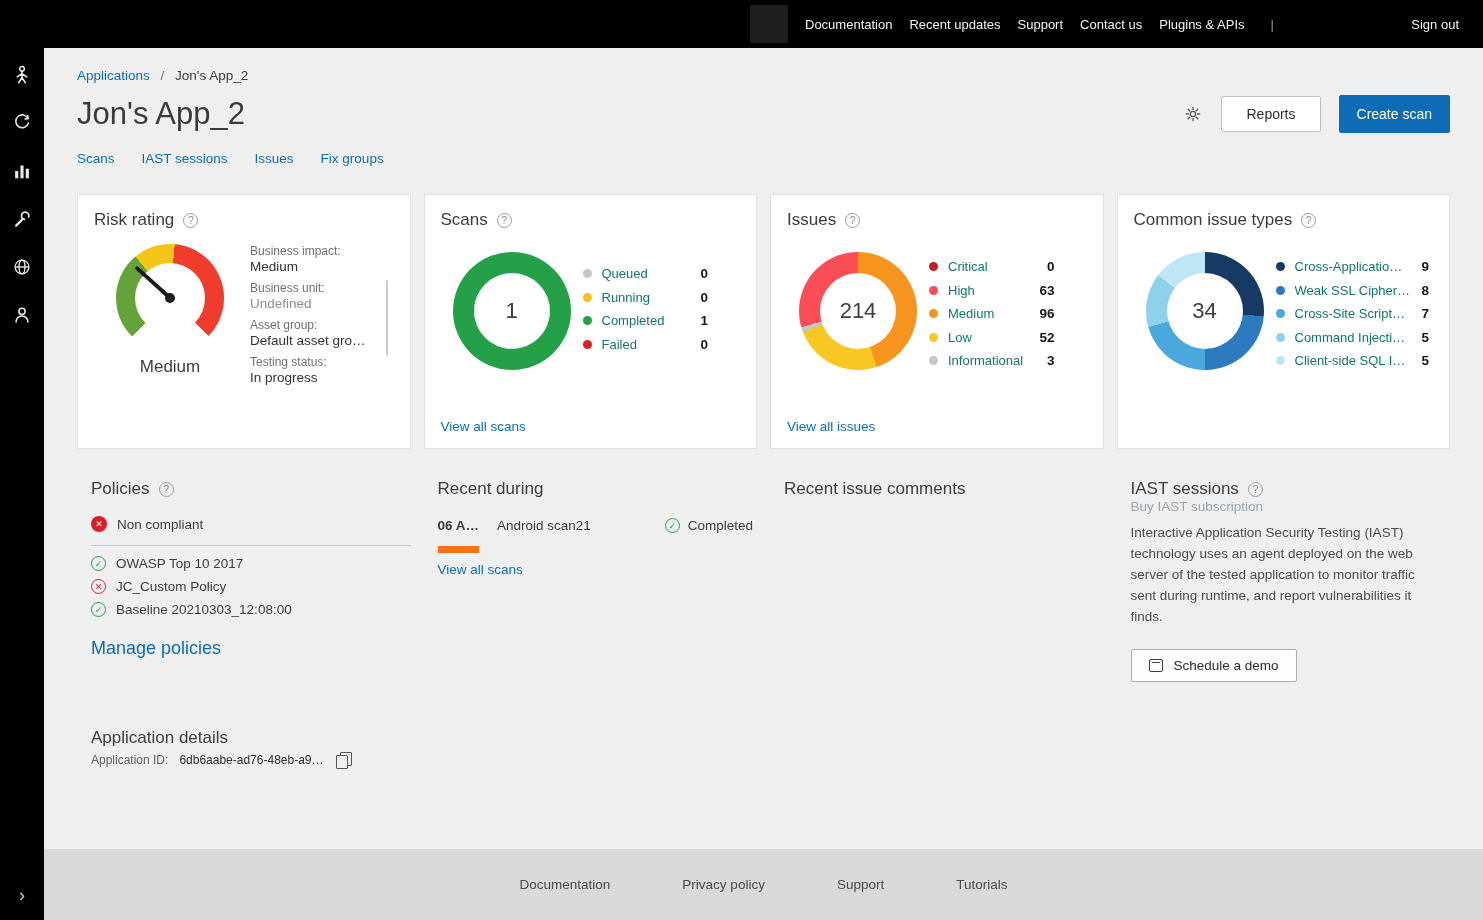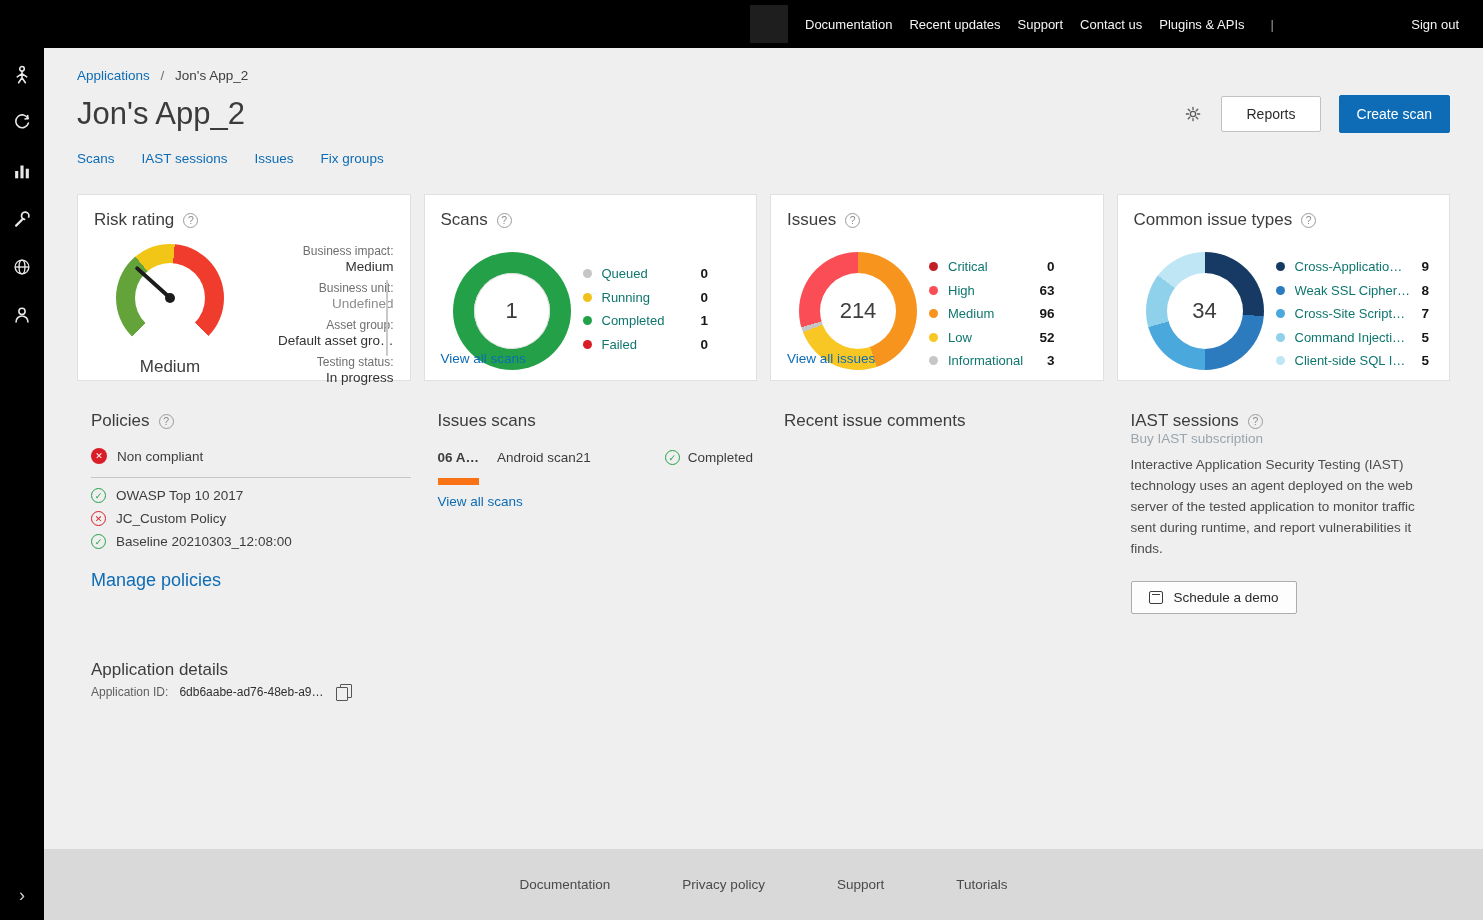--- a/index.html
+++ b/index.html
@@ -40,37 +40,37 @@
   .actions { display:flex; align-items:center; gap:18px;justify-content:flex-end; }
   .gear { width:20px; height:20px; display:inline-flex; cursor:pointer; }
   .btn-secondary { padding:9px 24px; font-size:14px; background:#fff; border:1px solid #c2c2c2; border-radius:2px; color:#2b2b2b; }
   .btn-primary { padding:10px 17px; font-size:14px; background:var(--accent,#0d6cb5); border:1px solid var(--accent,#0d6cb5); border-radius:2px; color:#fff; }
 
   .tabs { margin-top:18px; display:flex; gap:27px; font-size:13.5px; }
   .tabs a { color:var(--accent,#0d6cb5); }
 
   .grid { display:grid; grid-template-columns:repeat(4,1fr); gap:13px; }
   .cards { margin-top:28px; }
-  .card { background:#fff; border:1px solid #e0e0e0; height:187px; padding:15px 16px; position:relative; }
+  .card { background:#fff; border:1px solid #e0e0e0; height:255px; padding:15px 16px; position:relative; }
   .card-title-row { display:flex; align-items:center; font-size:17px; color:#3d3d3d; }
   .help { width:15px; height:15px; border:1px solid #9b9b9b; border-radius:50%; color:#8d8d8d;
           font-size:10.5px; display:inline-flex; align-items:center; justify-content:center; margin-left:9px; cursor:pointer; flex:none; }
 
   
   .risk-body { display:flex; margin-top:4px; position:relative; }
   .gauge-col { width:152px; text-align:center; }
   .gauge { width:108px; height:108px; position:relative; margin:10px auto 0; }
   .gauge-ring { position:absolute; inset:0; border-radius:50%; }
   .gauge-inner { position:absolute; width:70px; height:70px; border-radius:50%; background:#fff; left:19px; top:19px; }
   .gauge-needle { position:absolute; width:3.5px; height:46px; left:calc(50% - 1.75px); bottom:50%; background:#1c1c1c;
                   transform-origin:50% 100%; border-radius:3px 3px 0 0; }
   .gauge-dot { position:absolute; width:10px; height:10px; background:#1c1c1c; border-radius:50%; left:calc(50% - 5px); top:calc(50% - 5px); }
   .gauge-label { margin-top:5px; font-size:17px; color:#3d3d3d; }
   .risk-fields { flex:1; padding-top:10px; padding-left:4px; }
-  .field { margin-bottom:7px;text-align:right; }
+  .field { margin-bottom:7px; }
   .f-label { font-size:12px; color:#6f6f6f; margin-bottom:1px; }
   .f-value { font-size:13.5px; color:#333; }
   .f-value.muted { color:#8d8d8d; }
   .v-thumb { position:absolute; right:6px; top:46px; width:2px; height:76px; background:#c9c9c9; border-radius:2px; cursor:pointer; }
 
   
   .card-body { display:flex; margin-top:8px; }
   .donut-wrap { width:142px; display:flex; justify-content:center; padding-top:14px; flex:none; }
   .donut { width:118px; height:118px; border-radius:50%; position:relative; }
   .donut-hole { position:absolute; inset:21px; background:#fff; border-radius:50%; display:flex; align-items:center; justify-content:center; font-size:22px; color:#3d3d3d; }
@@ -407,21 +407,21 @@
       </div>
       <div class="policy-row">
         <span class="icon-pass">✓</span>
         <span>Baseline 20210303_12:08:00</span>
       </div>
       <a class="manage-link">Manage policies</a>
     </div>
 
     <div class="col">
       <div class="section-title-row">
-        <span>Issues scans</span>
+        <span>Recent during</span>
       </div>
       <div class="scan-row">
         <span class="date-cell">06 A…</span>
         <span class="scan-name">Android scan21</span>
         <span class="scan-status">
           <span class="icon-pass">✓</span>
           <span>Completed</span>
         </span>
       </div>
       <a class="link-plain">View all scans</a>

